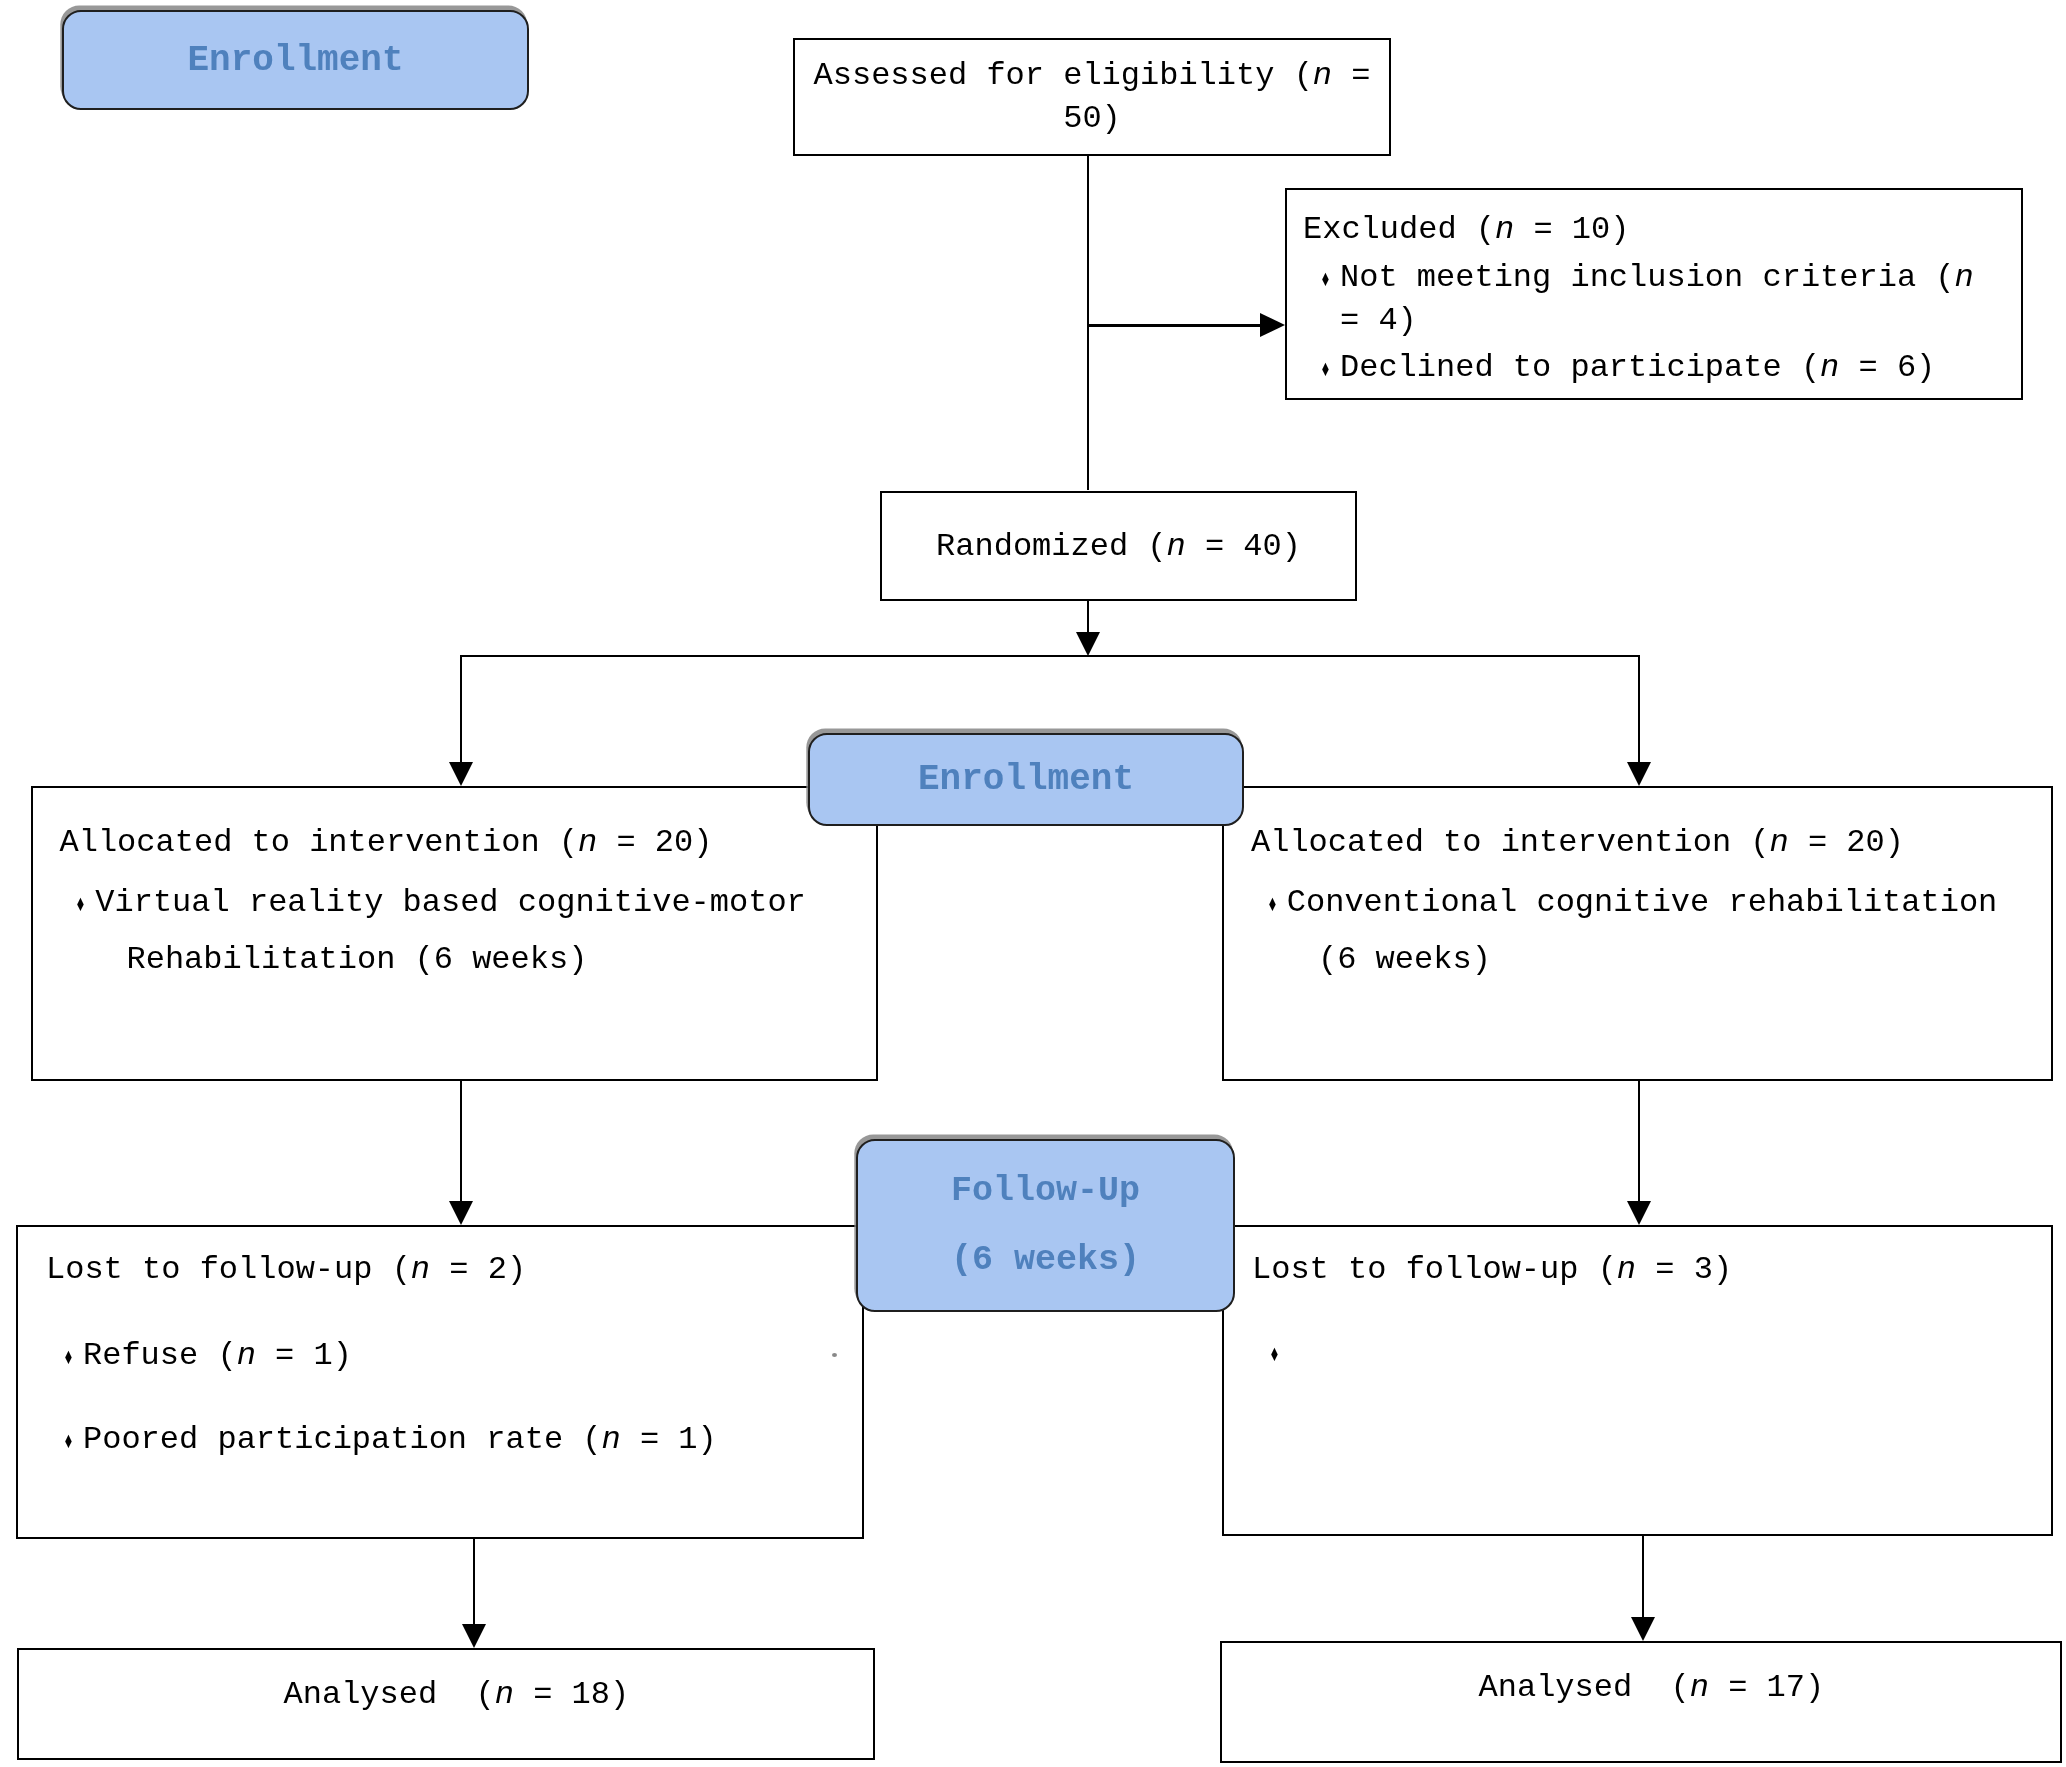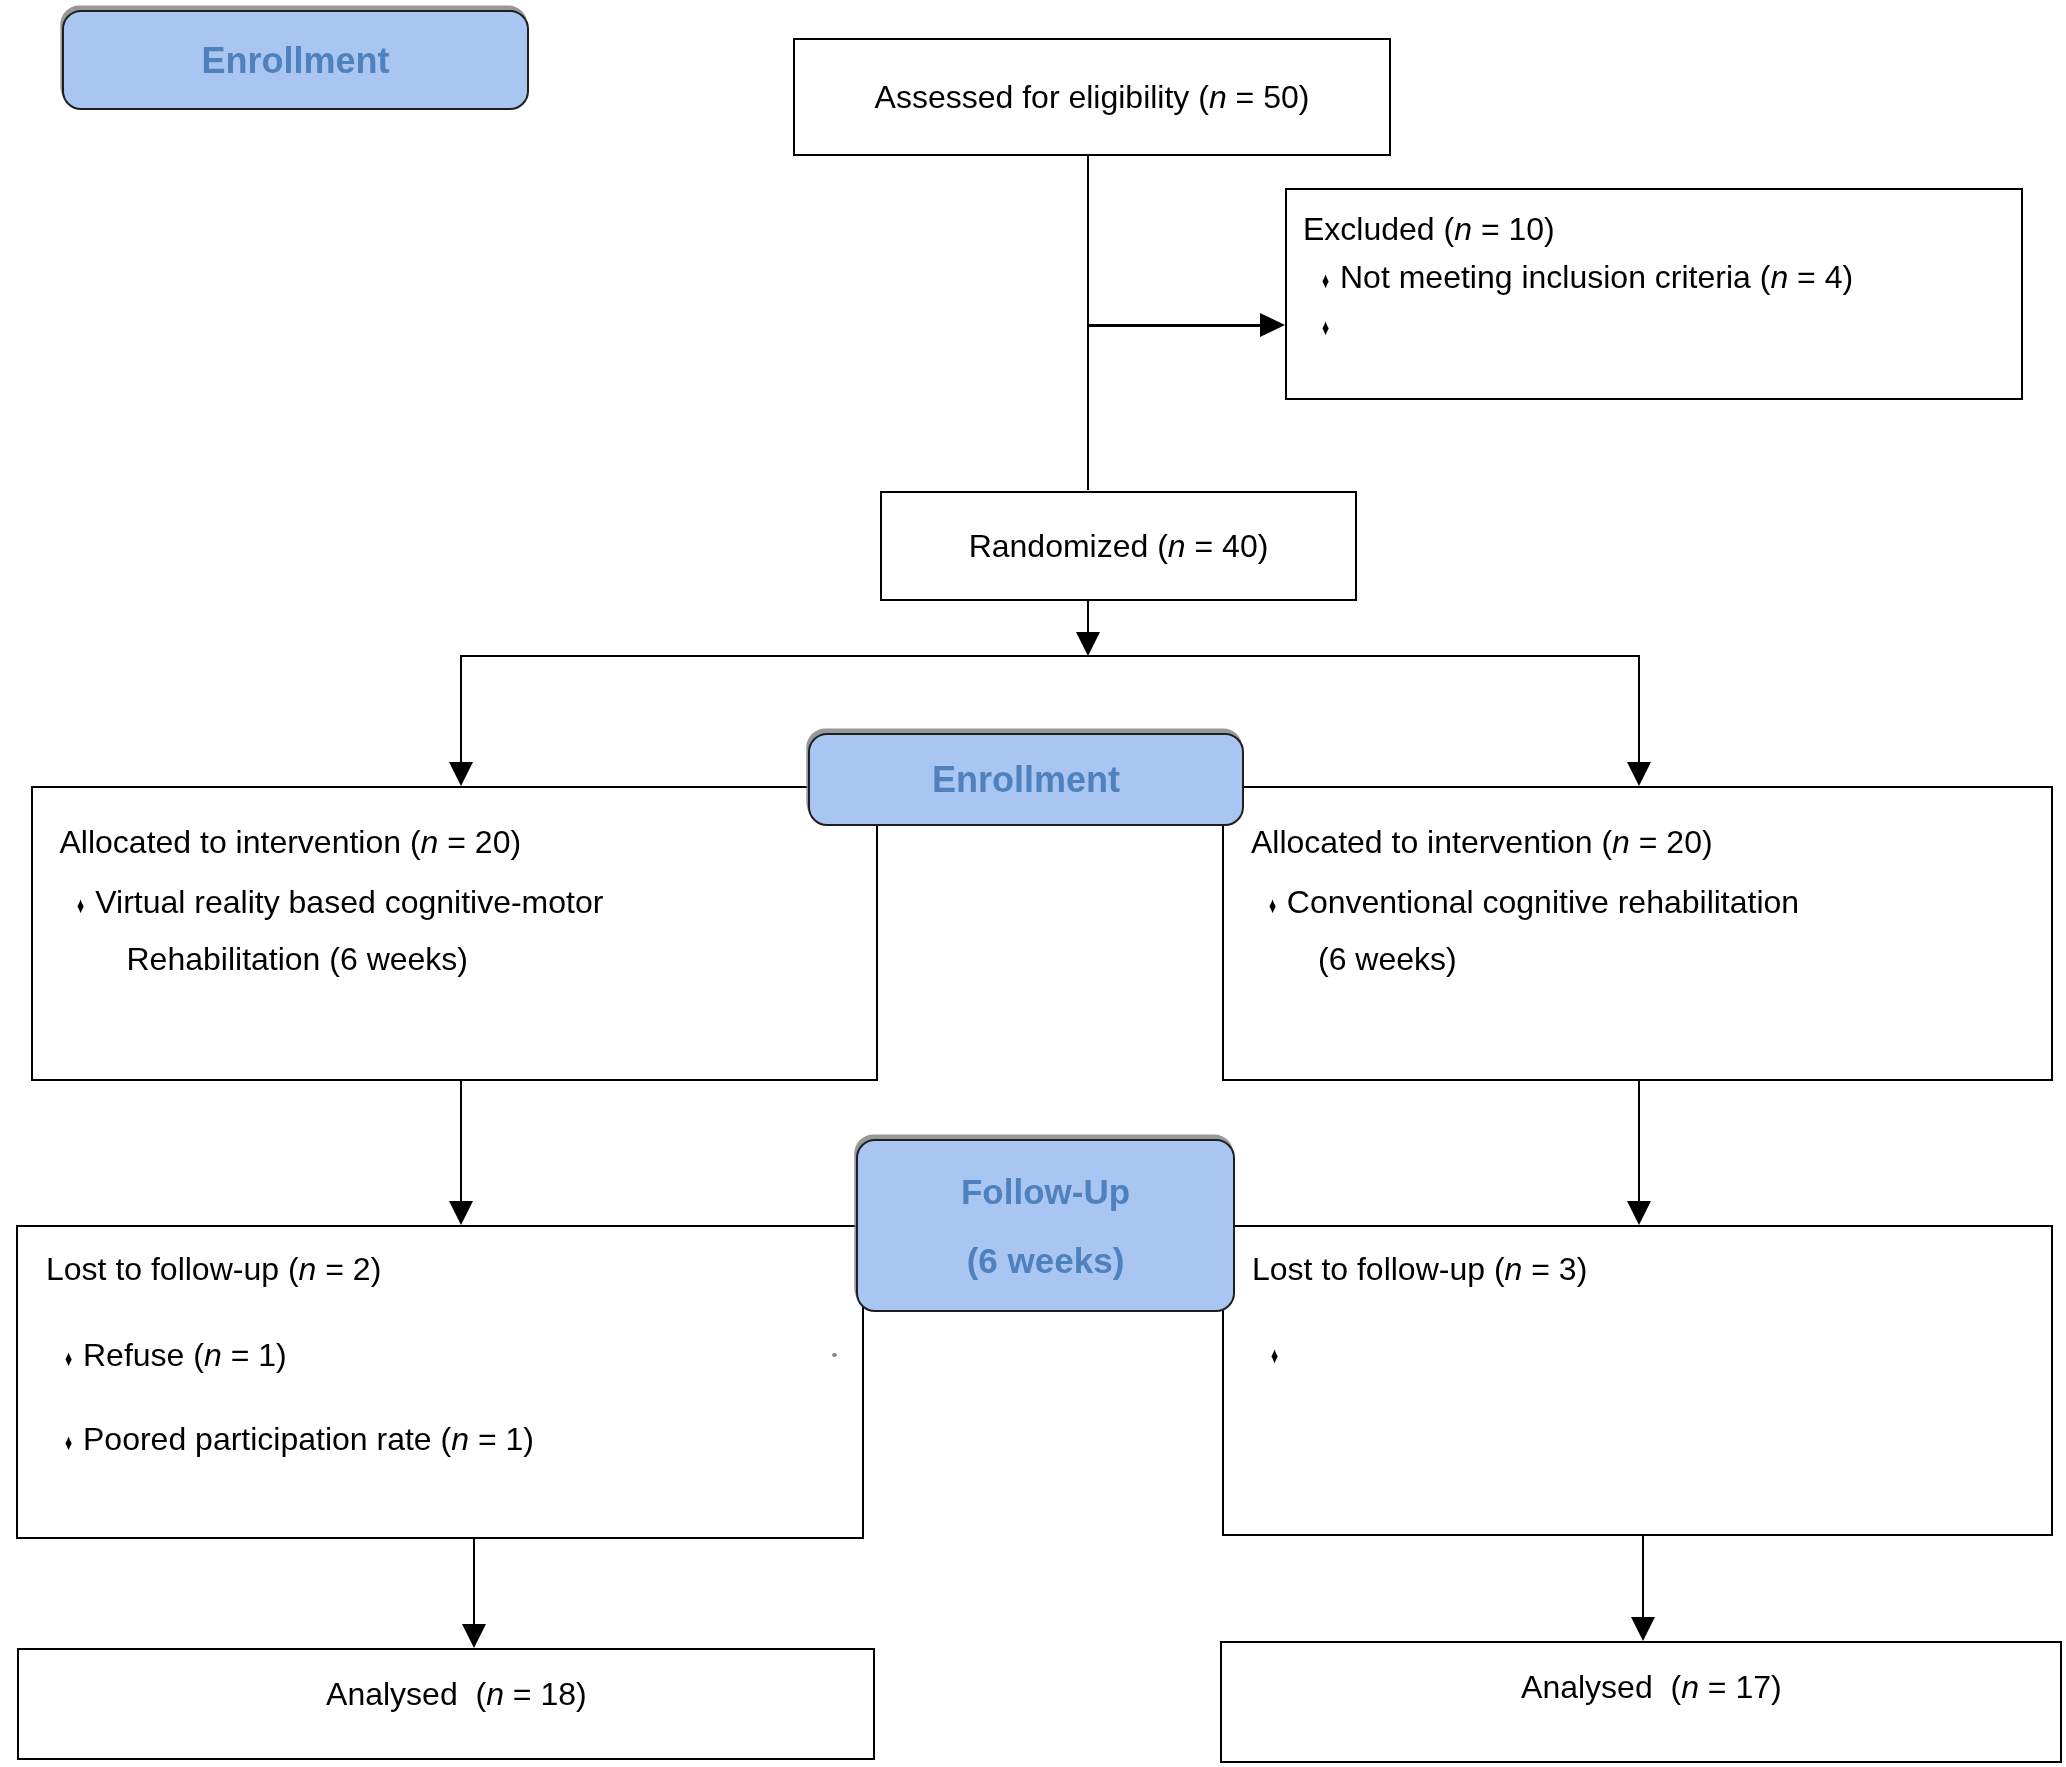--- a/index.html
+++ b/index.html
@@ -1,21 +1,21 @@
 <!DOCTYPE html>
 <html style="--badge-fill: #a9c6f2; --badge-border: #1f1f1f; --badge-text: #4f81bd; --box-border: #000000; --line-color: #000000; --background: #ffffff;font-size:9px"><head>
 <meta charset="utf-8">
 <style>
   html, body { margin: 0; padding: 0; background: #ffffff; }
   .canvas {
     position: relative;
     width: 2066px;
     height: 1767px;
     background: var(--background, #ffffff);
-    font-family: Liberation Sans, sans-serif;
+    font-family: Liberation Mono, monospace;
     color: #000;
     overflow: hidden;
   }
 
   
   .badge {
     position: absolute;
     background: var(--badge-fill, #a9c6f2);
     border: 2.3px solid var(--badge-border, #1f1f1f);
     border-radius: 19px;
@@ -141,20 +141,21 @@
   </div>
 
   <div class="wbox excluded-box" style="left:1285px; top:188px; width:738px; height:212px;padding-left:16px;">
     <div class="line title">Excluded (<i>n</i> = 10)</div>
     <div class="line bullet">
       <span class="glyph">♦</span>
       <span class="btext">Not meeting inclusion criteria (<i>n</i> = 4)</span>
     </div>
     <div class="line bullet">
       <span class="glyph">♦</span>
+      <span class="btext">Declined to participate (<i>n</i> = 6)</span>
     </div>
   </div>
 
   <div class="wbox centered" style="left:880px; top:491px; width:477px; height:110px;text-align:right;">
     <div class="line">Randomized (<i>n</i> = 40)</div>
   </div>
 
   <div class="wbox thin alloc-box" style="left:30.5px; top:786px; width:847px; height:295px;">
     <div class="line title">Allocated to intervention (<i>n</i> = 20)</div>
     <div class="line bullet">

